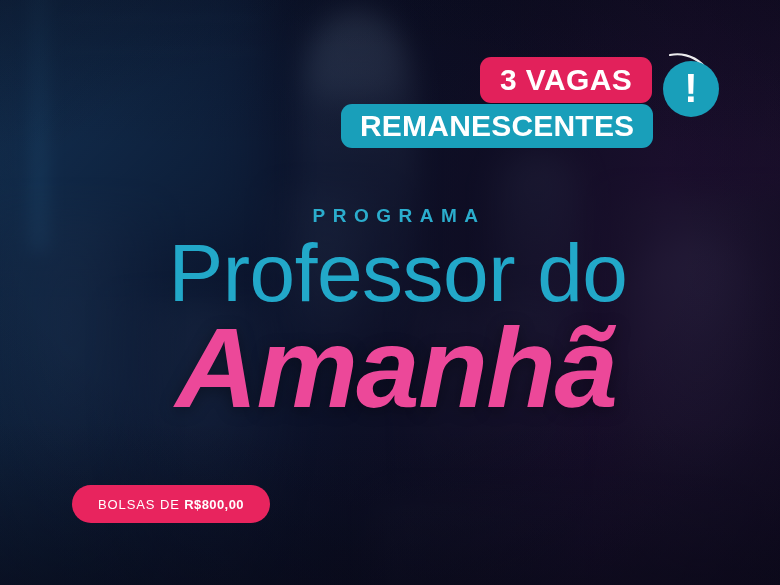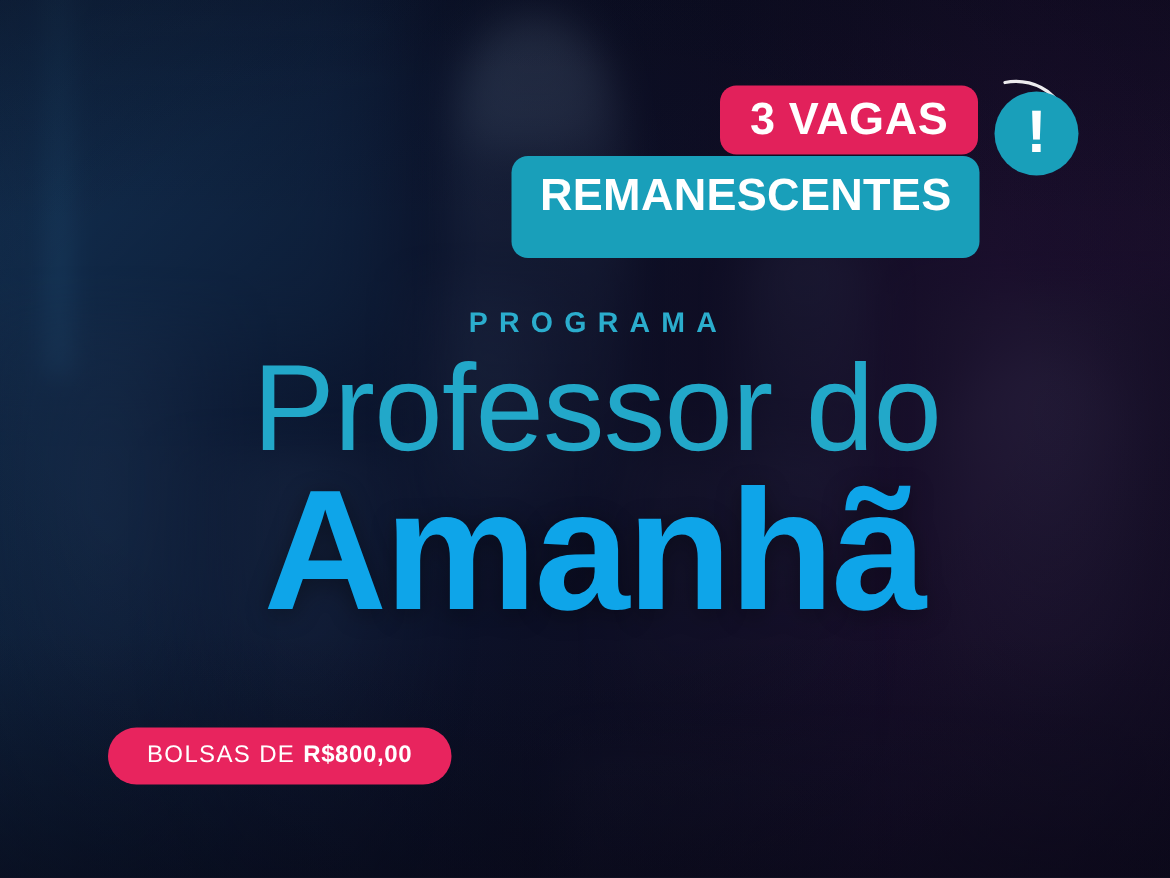--- a/index.html
+++ b/index.html
@@ -303,25 +303,25 @@
     letter-spacing: .4px;
     line-height: 1;
     white-space: nowrap;
   }
 
   .badge-remanescentes {
     position: absolute;
     left: 0px;
     top: 54px;
     height: 44px;
-    padding: 12px 19px;
+    padding: 0 19px;
     background: #199fba;
     border-radius: 11px;
     display: flex;
-    align-items: flex-start;
+    align-items: center;
     z-index: 2;
   }
   .badge-remanescentes span {
     color: #ffffff;
     font-size: 30px;
     font-weight: bold;
     letter-spacing: .2px;
     line-height: 1;
     white-space: nowrap;
   }
@@ -348,28 +348,29 @@
     color: #22a8c9;
     font-size: 82px;
     font-weight: 300;
     line-height: 1.02;
     letter-spacing: -0.5px;
     margin: 2px;
     white-space: nowrap;
   }
 
   .title-line2 {
-    color: #0ea5e9;
+    color: #ec4899;
     font-size: 114px;
     font-weight: bold;
     line-height: 1.0;
     letter-spacing: -1.5px;
     margin: -6px 0 0 -4px;
     white-space: nowrap;
     text-shadow: 0 3px 16px rgba(0,0,0,.35);
+    font-style: italic;
   }
 
   
   .pill-row {
     position: absolute;
     left: 72px;
     top: 485px;
     display: flex;
     gap: 25px;
     align-items: center;
@@ -380,21 +381,21 @@
     padding: 0 26px;
     background: #e8245e;
     border-radius: 19px;
     display: flex;
     align-items: center;
     justify-content: center;
     white-space: nowrap;
   }
   .pill-text {
     color: #ffffff;
-    font-size: 16px;
+    font-size: 13px;
     font-weight: normal;
     letter-spacing: .9px;
     line-height: 1;
   }
   .pill-text .strong {
     font-weight: bold;
     letter-spacing: .4px;
   }
 </style>
 </head>

